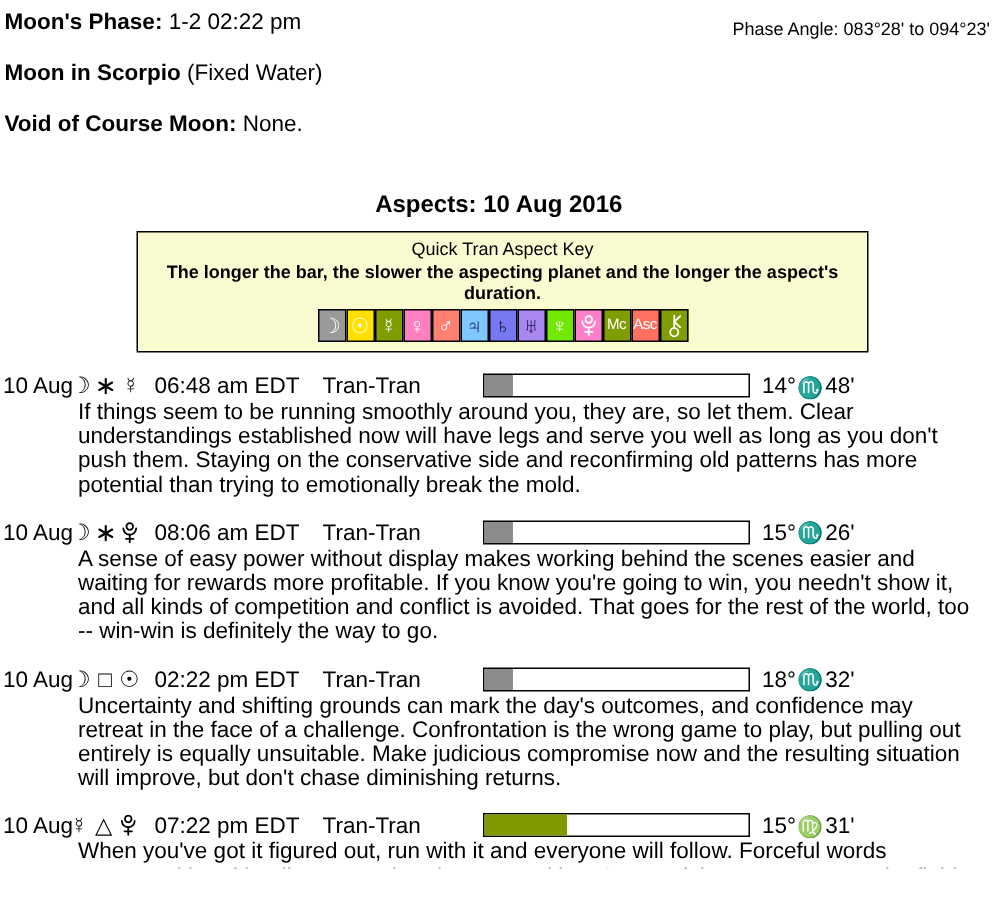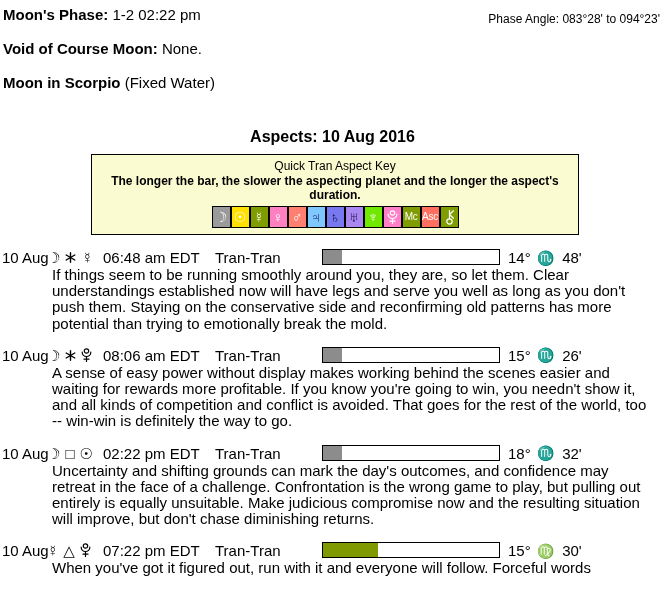--- a/index.html
+++ b/index.html
@@ -22,48 +22,48 @@
   .entries{margin-top:14px;}
   .entry{margin-bottom:15px;}
   .ahead{position:relative;height:17px;font-size:15px;white-space:nowrap;}
   .a-date{position:absolute;left:2px;}
   .a-glyphs{position:absolute;left:47px;top:0;display:flex;gap:5px;align-items:center;height:17px;}
   .pg{display:inline-flex;align-items:center;font-size:15px;line-height:1;}
   .a-time{position:absolute;left:103px;}
   .a-type{position:absolute;left:215px;}
   .a-bar{position:absolute;left:322px;top:0;width:176px;height:14px;border:1px solid #000;background:#fff;}
   .a-fill{display:block;height:100%;}
-  .a-deg{position:absolute;left:508px;display:flex;align-items:center;gap:7px;font-size:15px;}
+  .a-deg{position:absolute;left:508px;display:flex;align-items:center;gap:1px;font-size:15px;}
   .sg{font-size:14px;line-height:1;}
   .atext{margin:1px 14px 0 52px;font-size:15px;line-height:16.2px;}
   .svg-g{display:block;}
 </style>
 </head>
 <body>
 
 <div class="page">
 
   <div class="toprow row1 row">
     <span class="b">Moon's Phase:</span>
     <span>1-2 02:22 pm</span>
   </div>
 
   <div class="phase-angle">
     <span>Phase Angle:</span>
     <span>083°28' to 094°23'</span>
   </div>
 
   <div class="toprow row">
+    <span class="b">Moon in Scorpio</span>
+    <span>(Fixed Water)</span>
+  </div>
+
+  <div class="toprow row">
     <span class="b">Void of Course Moon:</span>
     <span>None.</span>
-  </div>
-
-  <div class="toprow row">
-    <span class="b">Moon in Scorpio</span>
-    <span>(Fixed Water)</span>
   </div>
 
   <div class="title">Aspects: 10 Aug 2016</div>
 
   <div class="keybox">
     <div class="key-title">Quick Tran Aspect Key</div>
     <div class="key-sub">The longer the bar, the slower the aspecting planet and the longer the aspect's duration.</div>
     <div class="strip" id="key-strip">
         <span class="kcell" style="background: rgb(154, 154, 154); color: rgb(255, 255, 255);">☽</span>
         <span class="kcell" style="background: rgb(255, 224, 0); color: rgb(255, 255, 255);">☉</span>
@@ -212,20 +212,20 @@
             </span>
         </span>
         <span class="a-time">07:22 pm EDT</span>
         <span class="a-type">Tran-Tran</span>
         <span class="a-bar">
           <span class="a-fill" style="width: 31%; background: rgb(127, 154, 0);"></span>
         </span>
         <span class="a-deg">
           <span>15°</span>
             <span class="sg">♍</span>
-            <span>30'</span>
+            <span>31'</span>
         </span>
       </div>
       <div class="atext">When you've got it figured out, run with it and everyone will follow. Forceful words expressed in a friendly manner brook no opposition. A powerful concept sweeps the field better than a cannonade, proving again that the pen is mightier than the sword. Nail it down now, and you're in charge well beyond the horizon.</div>
     </div>
   </div>
 
 </div>
 
 </body></html>

